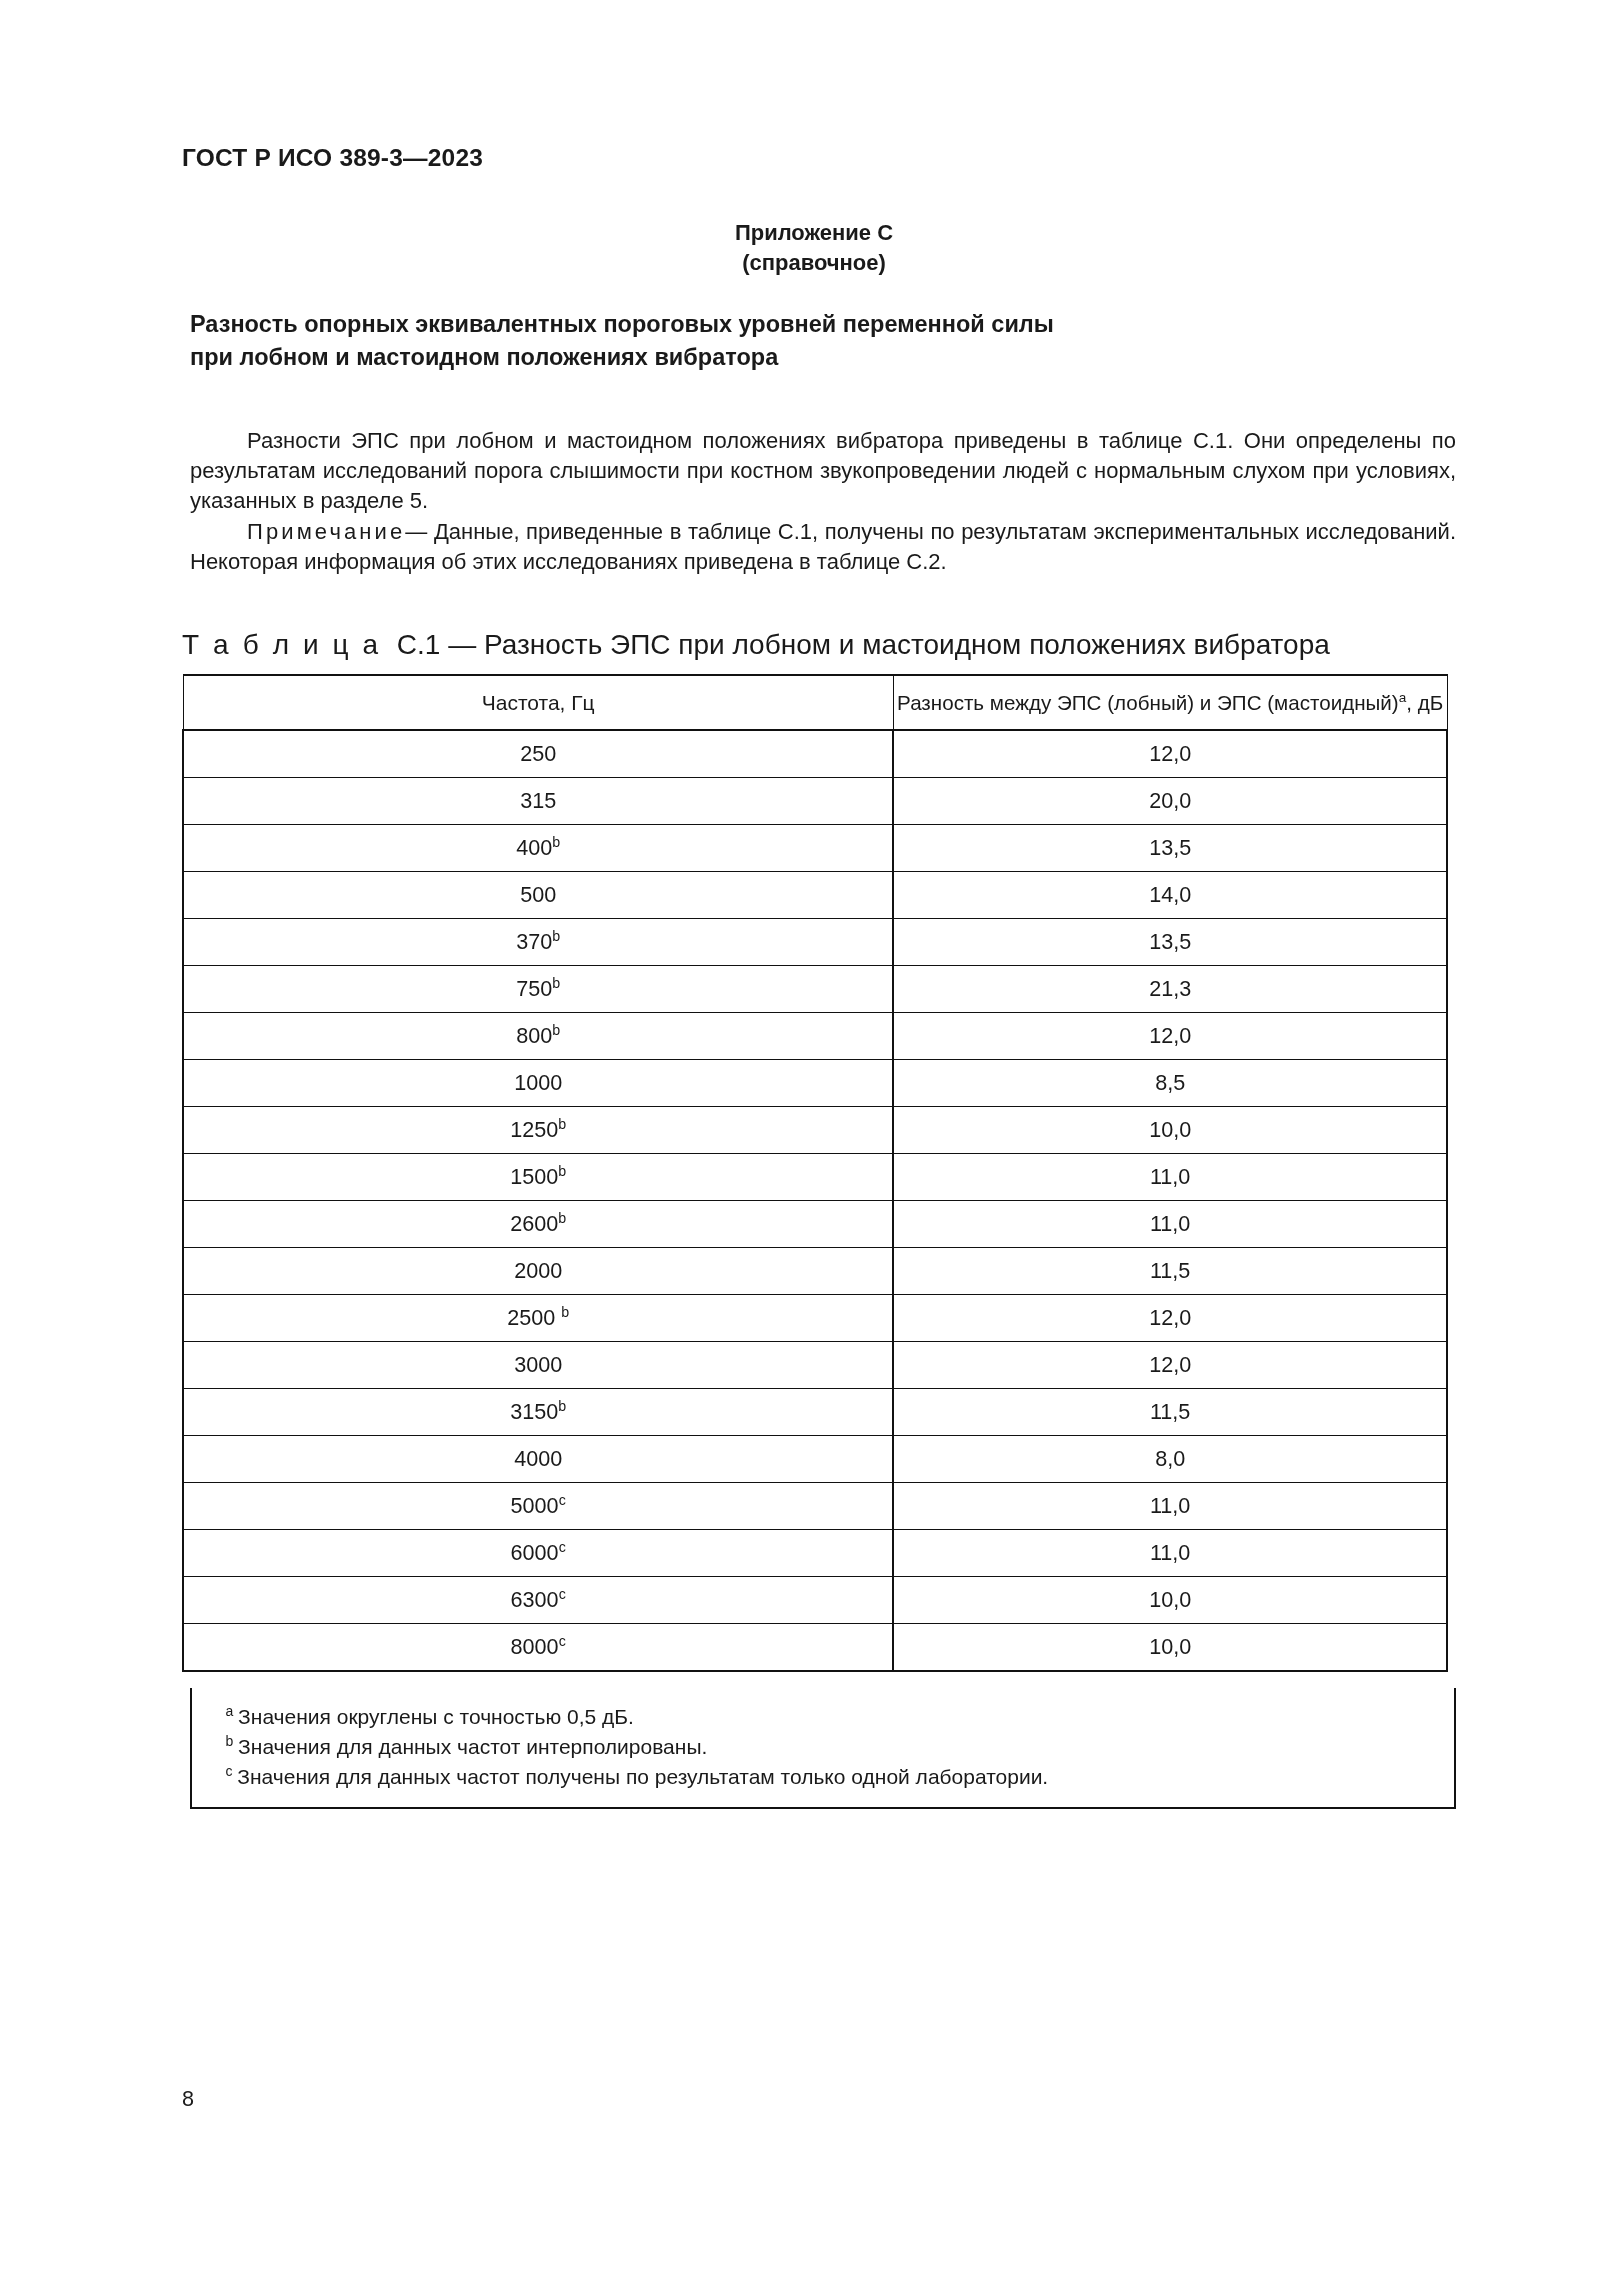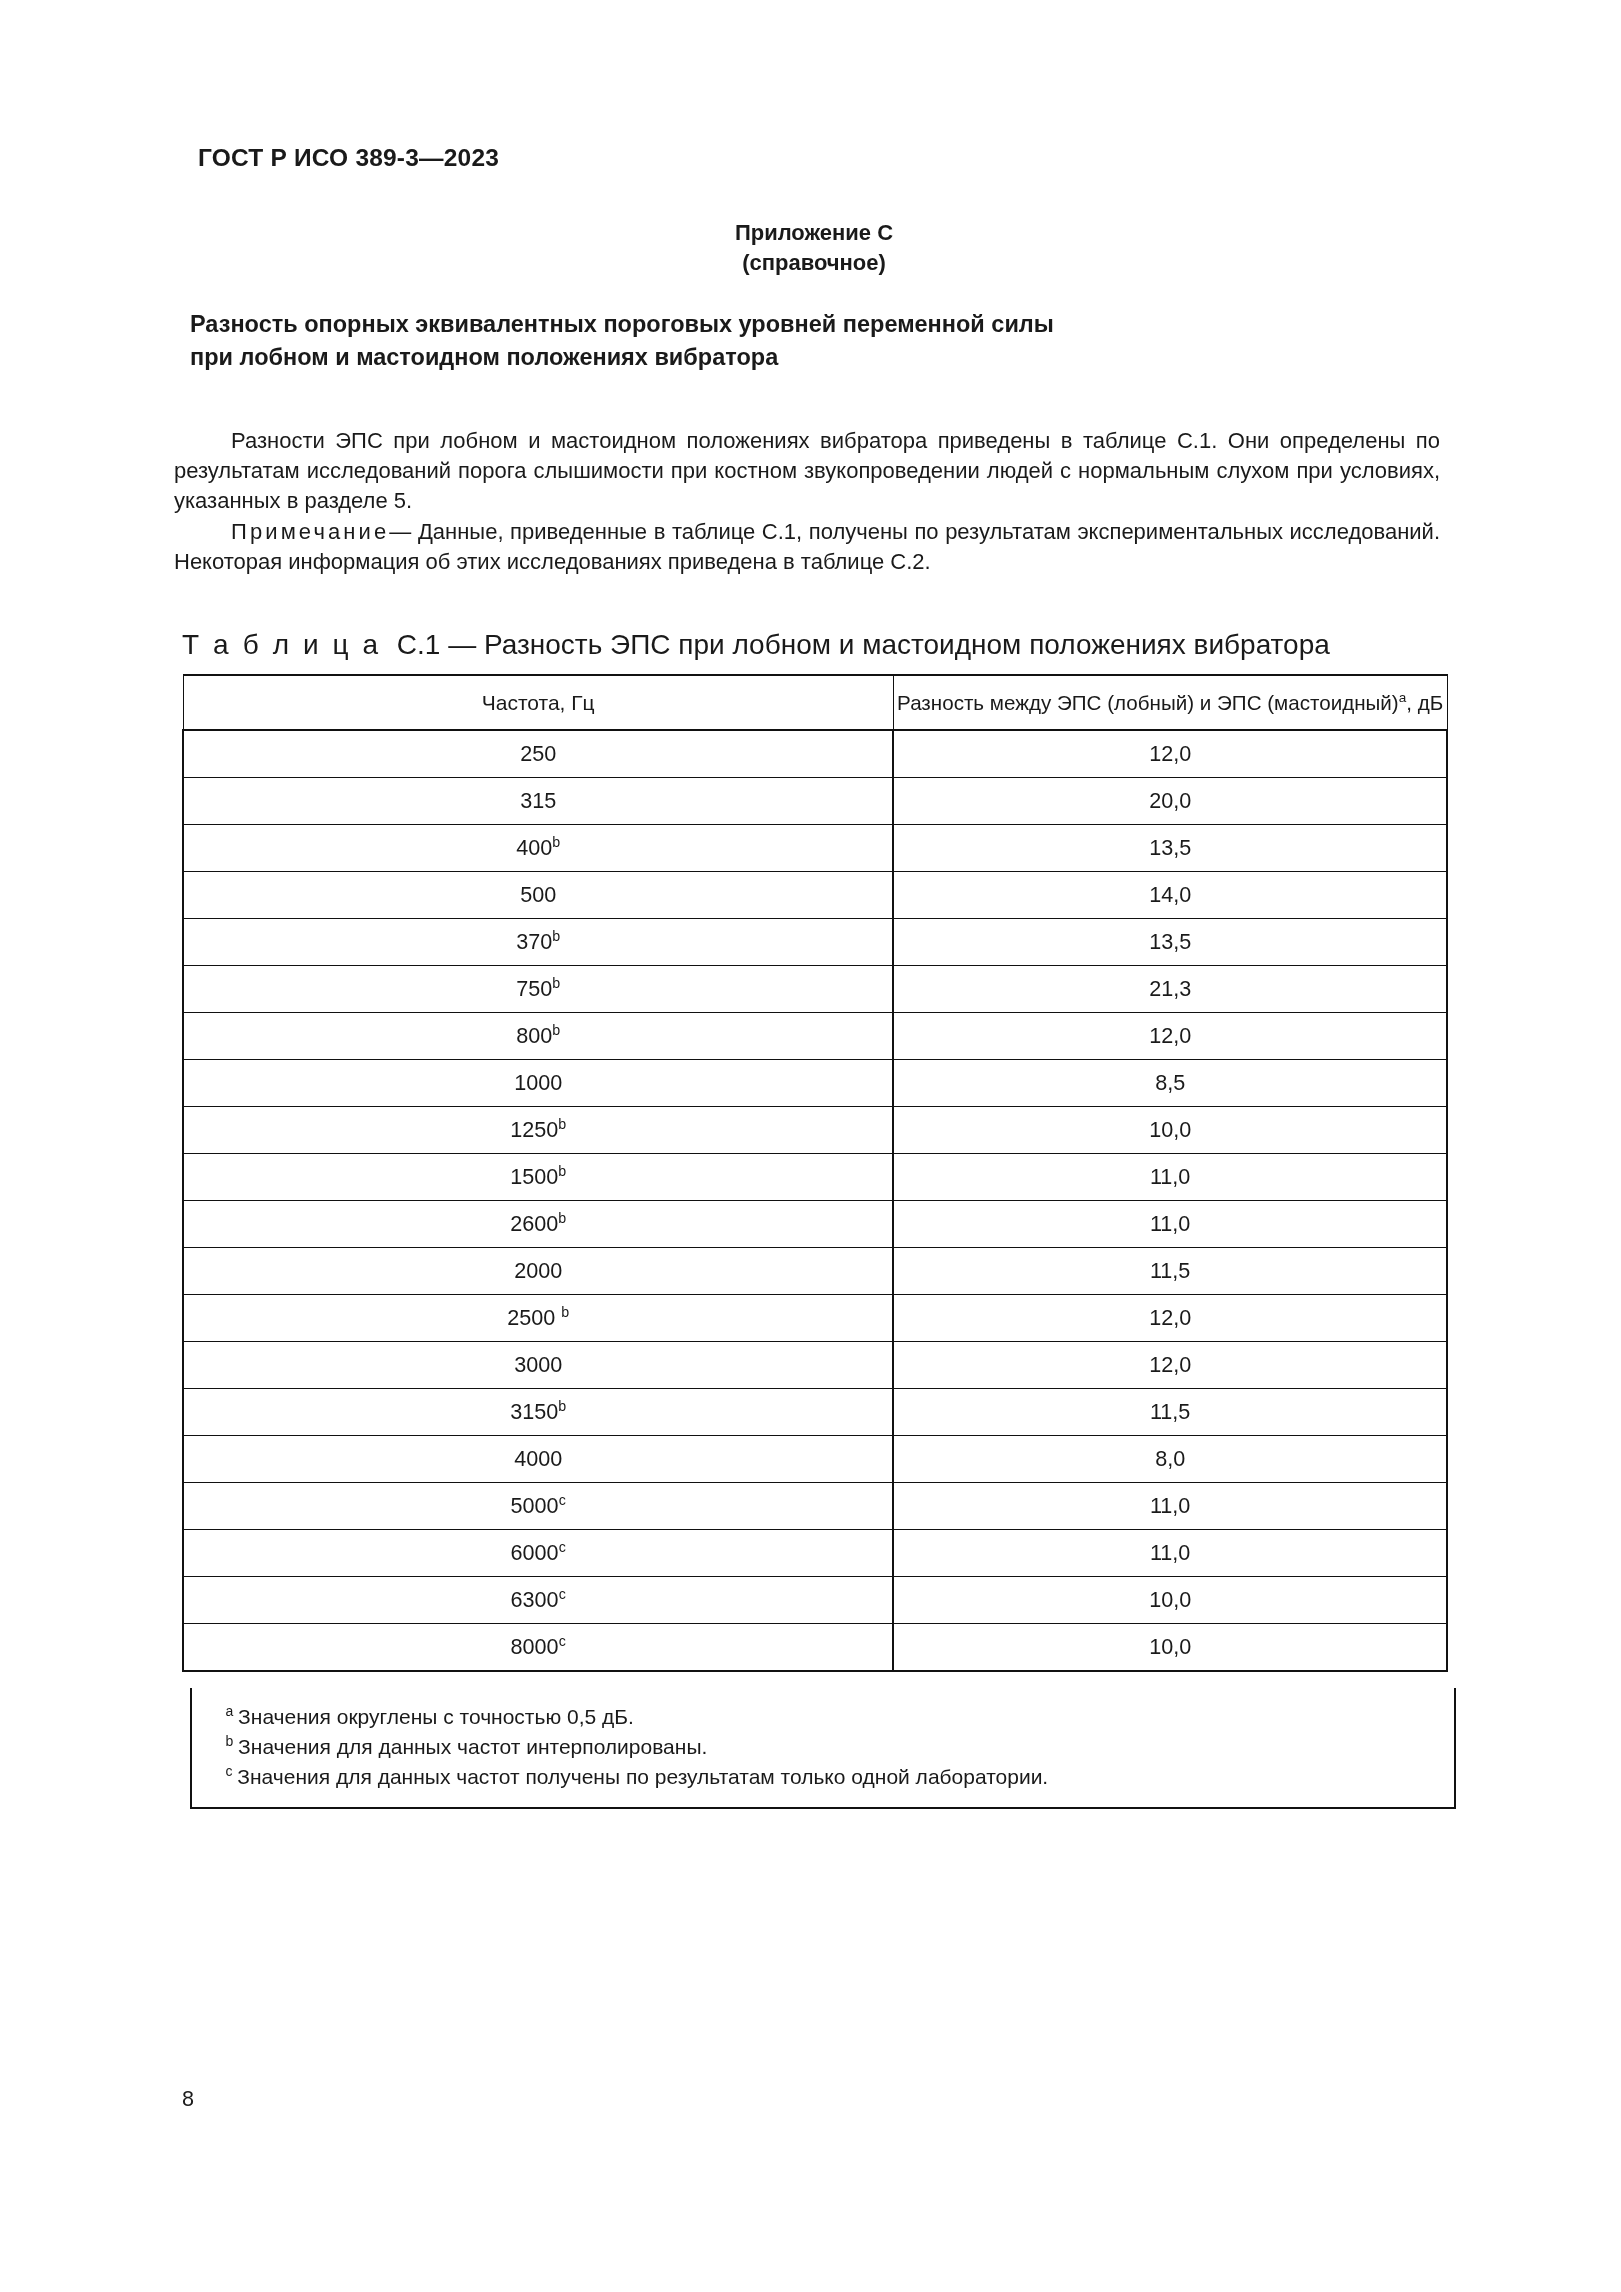--- a/index.html
+++ b/index.html
@@ -24,21 +24,20 @@
 
   
   .doc-header {
     position: absolute;
     left: 182px;
     top: 144px;
     font-size: 24.5px;
     font-weight: bold;
     letter-spacing: 0.2px;
     white-space: nowrap;
-    margin-left: 16px;
   }
 
   
   .annex-block {
     position: absolute;
     left: 182px;
     top: 218px;
     width: 1264px;
     text-align: center;
   }
@@ -57,21 +56,21 @@
   }
   .annex-title-line {
     font-size: 23.5px;
     font-weight: bold;
     line-height: 33px;
   }
 
   
   .para {
     position: absolute;
-    left: 174px;
+    left: 190px;
     width: 1266px;
     font-size: 22px;
     line-height: 30px;
     text-align: justify;
     text-justify: inter-word;
   }
   .para .ind { display: inline-block; width: 57px; }
   #para-1 { top: 404px; }
   #para-2 { top: 495px; }
 

